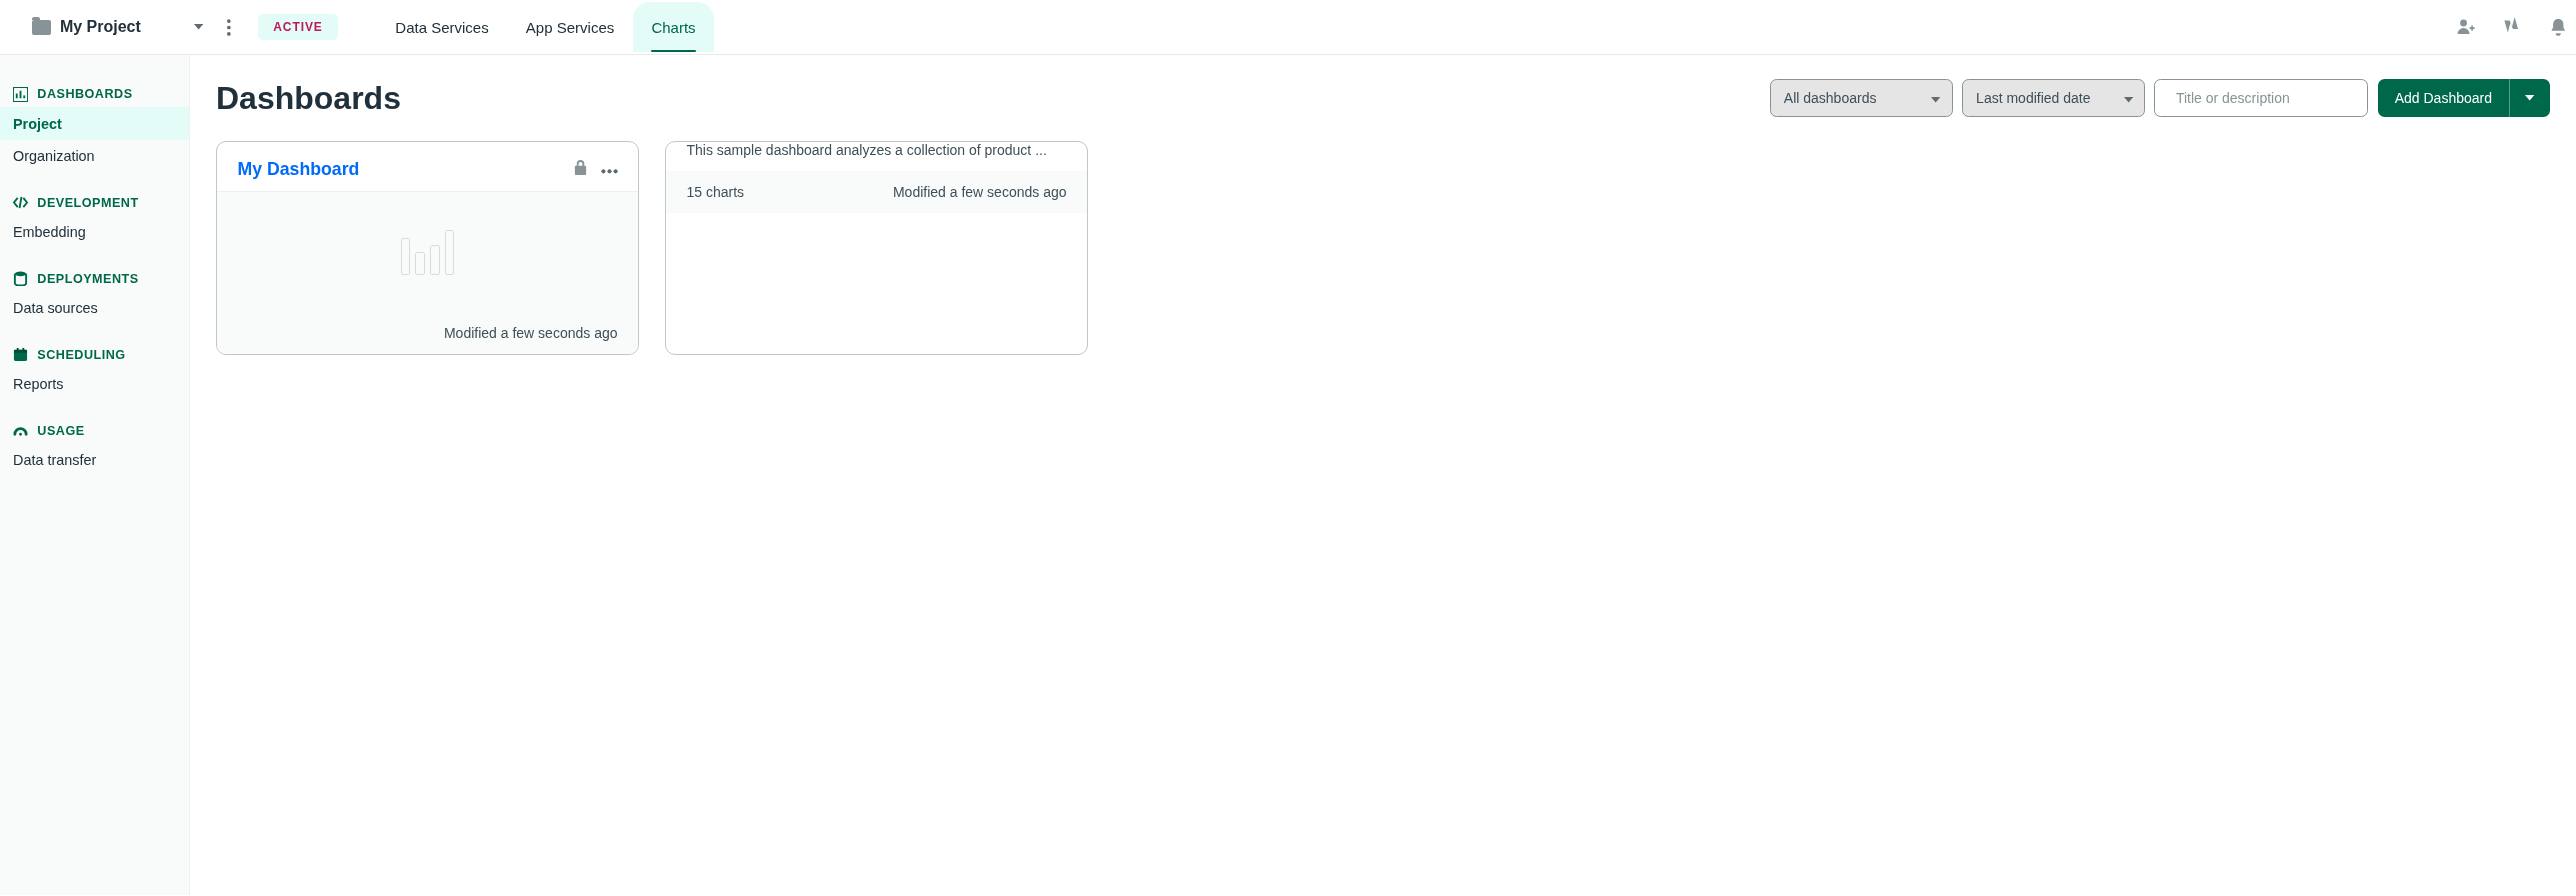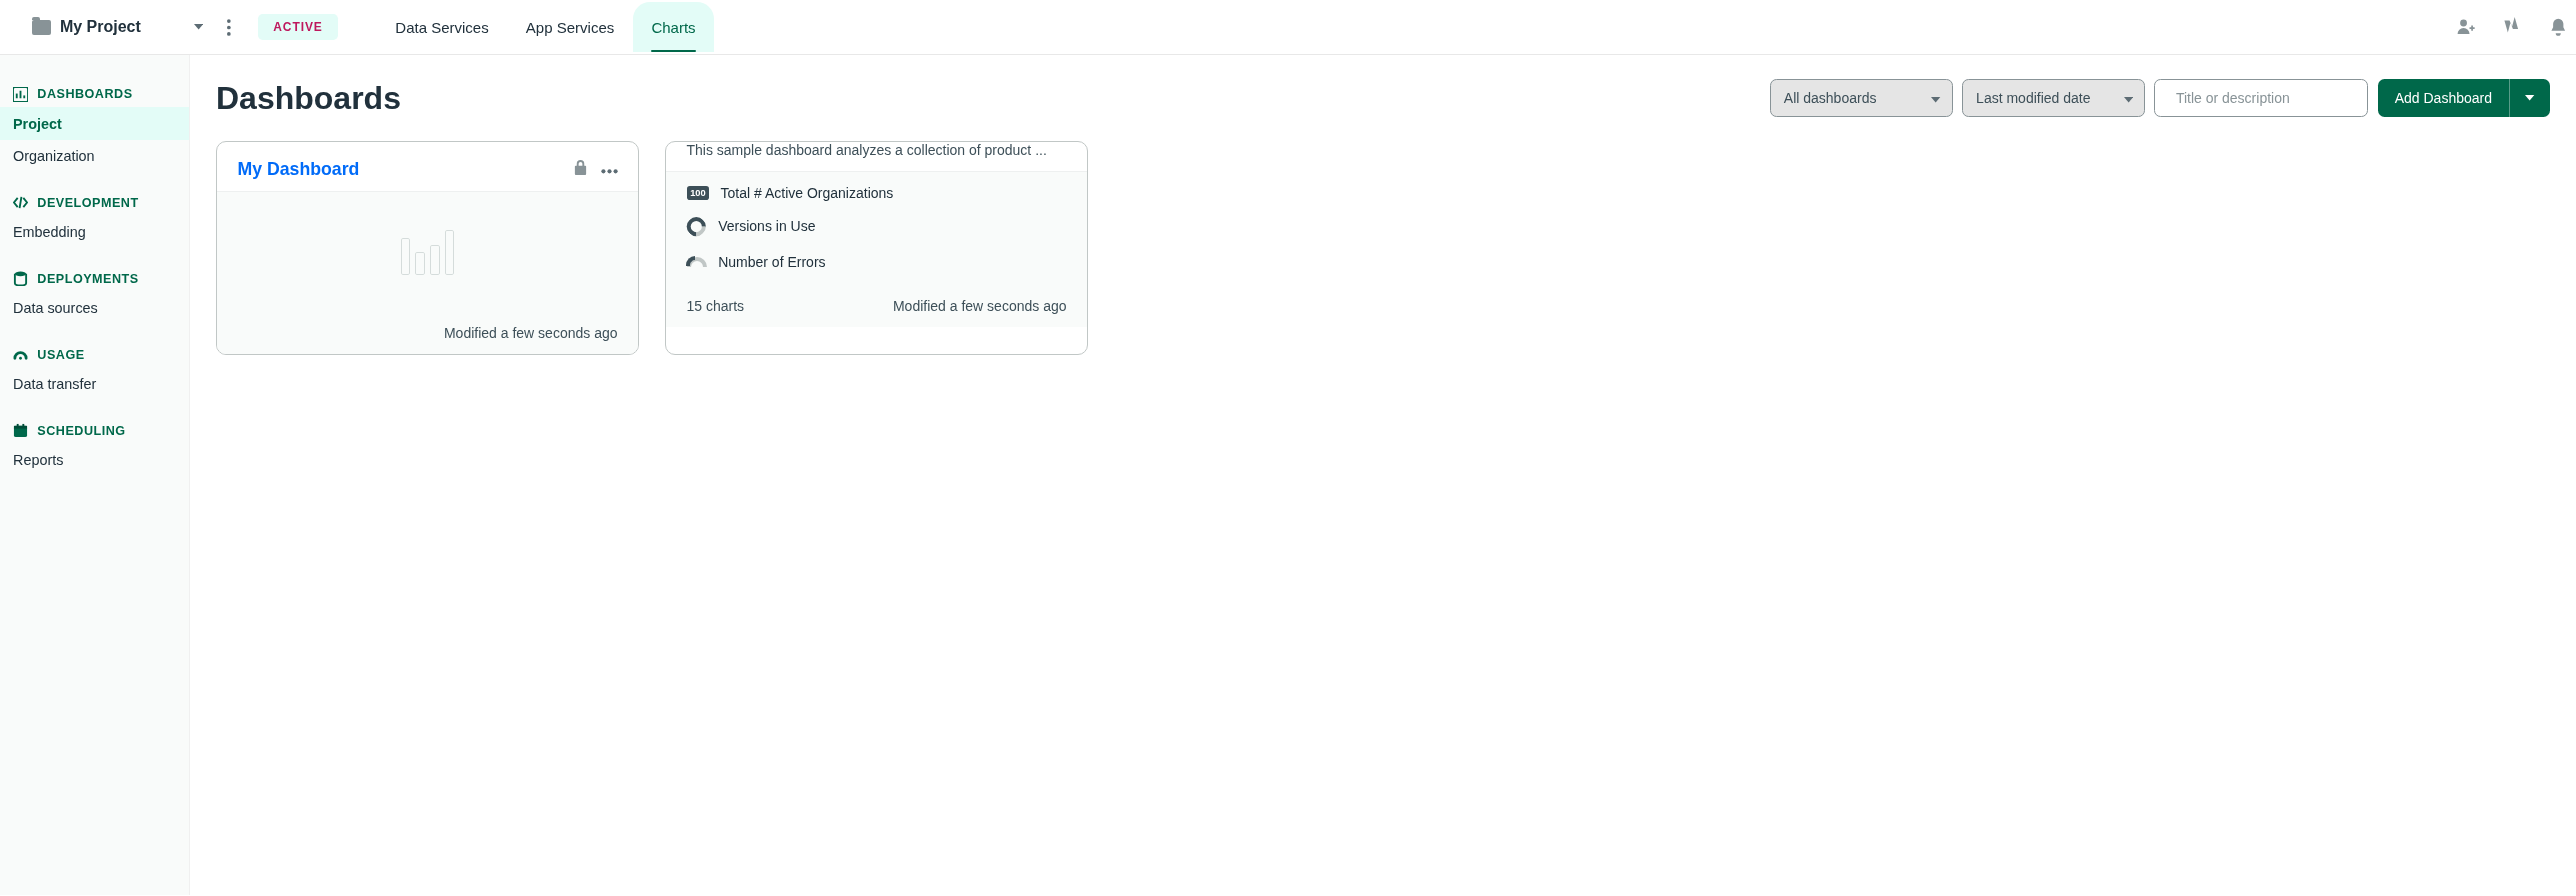--- a/index.html
+++ b/index.html
@@ -350,38 +350,38 @@
             <ellipse cx="8" cy="3" rx="6" ry="2.5" fill="#00684a"></ellipse>
             <path d="M2 3v10c0 1.4 2.7 2.5 6 2.5s6-1.1 6-2.5V3" fill="none" stroke="#00684a" stroke-width="2"></path>
           </svg>
         <span>DEPLOYMENTS</span>
       </div>
       <div class="side-item">Data sources</div>
     </div>
     <div class="side-group">
       <div class="side-head">
         <svg viewBox="0 0 16 16">
-            <path d="M2 12a6 6 0 0 1 12 0" fill="none" stroke="#00684a" stroke-width="3" stroke-linecap="round"></path>
-            <circle cx="8" cy="12" r="1.5" fill="#00684a"></circle>
-          </svg>
-        <span>USAGE</span>
-      </div>
-      <div class="side-item">Data transfer</div>
-    </div>
-    <div class="side-group">
-      <div class="side-head">
-        <svg viewBox="0 0 16 16">
             <rect x="1" y="3" width="14" height="12" rx="2" fill="#00684a"></rect>
             <rect x="1" y="3" width="14" height="3" fill="#004d38"></rect>
             <rect x="4" y="1" width="2" height="4" fill="#004d38"></rect>
             <rect x="10" y="1" width="2" height="4" fill="#004d38"></rect>
           </svg>
         <span>SCHEDULING</span>
       </div>
       <div class="side-item">Reports</div>
+    </div>
+    <div class="side-group">
+      <div class="side-head">
+        <svg viewBox="0 0 16 16">
+            <path d="M2 12a6 6 0 0 1 12 0" fill="none" stroke="#00684a" stroke-width="3" stroke-linecap="round"></path>
+            <circle cx="8" cy="12" r="1.5" fill="#00684a"></circle>
+          </svg>
+        <span>USAGE</span>
+      </div>
+      <div class="side-item">Data transfer</div>
     </div>
   </div>
 
   <div class="main">
     <div class="page-header">
       <div class="page-title">Dashboards</div>
 
       <div class="filter-select dash">
         <span>All dashboards</span>
         <span class="sel-caret">
@@ -445,38 +445,20 @@
               <div></div>
           </div>
         </div>
         <div class="card-foot">
           <span class="mod">Modified a few seconds ago</span>
         </div>
       </div>
 
       <div class="card">
         <div class="card-desc">This sample dashboard analyzes a collection of product ...</div>
-        <div class="card-body-list">
-          <div class="metric-row">
-            <span class="metric-badge">100</span>
-            <span class="metric-label">Total # Active Organizations</span>
-          </div>
-          <div class="metric-row">
-            <span class="metric-ico">
-                <span class="donut"></span>
-              </span>
-            <span class="metric-label">Versions in Use</span>
-          </div>
-          <div class="metric-row">
-            <span class="metric-ico">
-                <span class="gauge"></span>
-              </span>
-            <span class="metric-label">Number of  Errors</span>
-          </div>
-        </div>
         <div class="card-foot">
           <span class="count">15 charts</span>
           <span class="mod">Modified a few seconds ago</span>
         </div>
       </div>
 
     </div>
   </div>
 </div>
 

